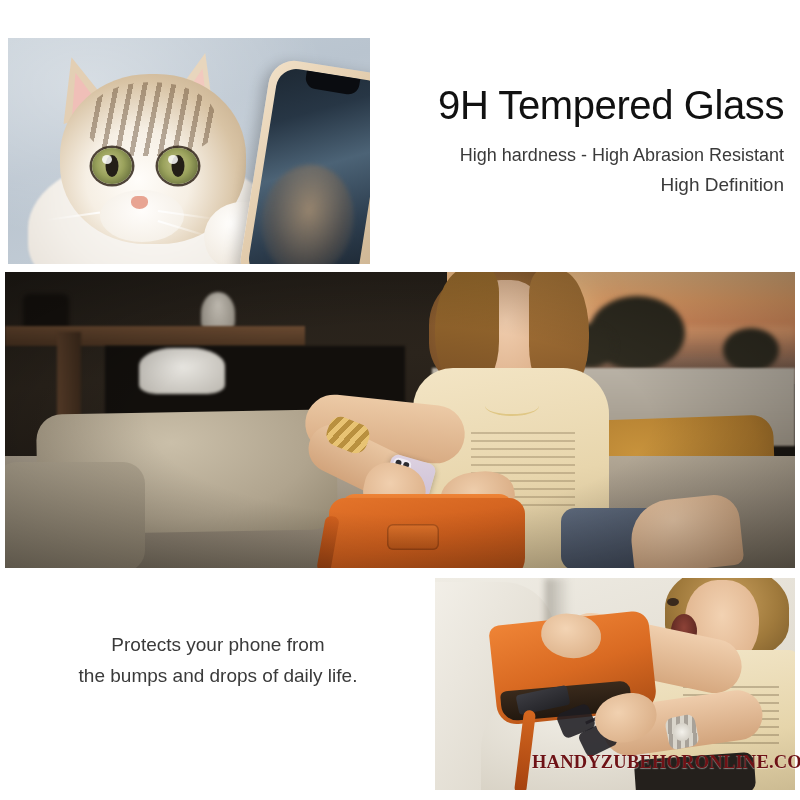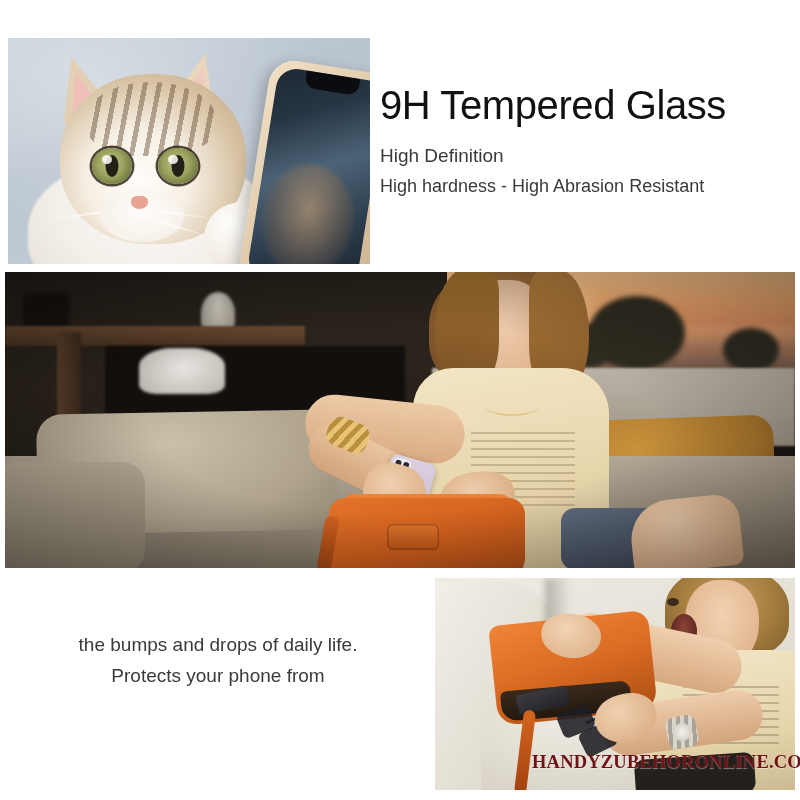--- a/index.html
+++ b/index.html
@@ -491,21 +491,21 @@
     background: radial-gradient(circle,#f4f2ec,#c9c4b9);
     border-radius:50%;
   }
   .d-dark-bottom {
     position:absolute; right:40px; bottom:-6px; width:120px; height:40px;
     background:#24201c; border-radius: 10px; transform: rotate(-4deg);
   }
 
   
   .text-block { position:absolute; }
-  #copy-top { left: 380px; top: 84px; width: 412px; text-align:left; }
+  #copy-top { left: 372px; top: 84px; width: 412px; text-align:right; }
   #copy-bottom { left: 8px; top: 630px; width: 420px; text-align:center; }
 
   .headline {
     font-size: 40px;
     line-height: 1.08;
     color: #111111;
     font-weight: 400;
     letter-spacing: -0.4px;
     margin: 0 0 14px 0;
     white-space: nowrap;
@@ -566,22 +566,22 @@
       <div class="phone-screen">
         <div class="phone-notch"></div>
         <div class="phone-reflect-cat"></div>
       </div>
 
     </div>
   </div>
 
   <div class="text-block" id="copy-top">
     <h1 class="headline">9H Tempered Glass</h1>
+    <p class="subline small">High hardness - High Abrasion Resistant</p>
     <p class="subline">High Definition</p>
-    <p class="subline small">High hardness - High Abrasion Resistant</p>
   </div>
 
   <div class="photo" id="photo-sofa">
     <div class="room-dark"></div>
     <div class="shelf-obj-a"></div>
     <div class="shelf-obj-b"></div>
     <div class="shelf-wood"></div>
     <div class="shelf-post"></div>
     <div class="dark-cabinet"></div>
     <div class="white-pillow-bg"></div>
@@ -627,22 +627,22 @@
 
     <div class="hand-left"></div>
     <div class="bag-flap"></div>
     <div class="bag-orange"></div>
     <div class="bag-tab"></div>
     <div class="bag-strap"></div>
     <div class="vignette"></div>
   </div>
 
   <div class="text-block" id="copy-bottom">
+    <p class="subline">Protects your phone from</p>
     <p class="subline">the bumps and drops of daily life.</p>
-    <p class="subline">Protects your phone from</p>
   </div>
 
   <div class="photo" id="photo-drop">
     <div class="chair-back"></div>
     <div class="chair-shadow"></div>
     <div class="chair-seat"></div>
 
     <div class="d-woman-hair"></div>
     <div class="d-face">
       <div class="d-eye"></div>

